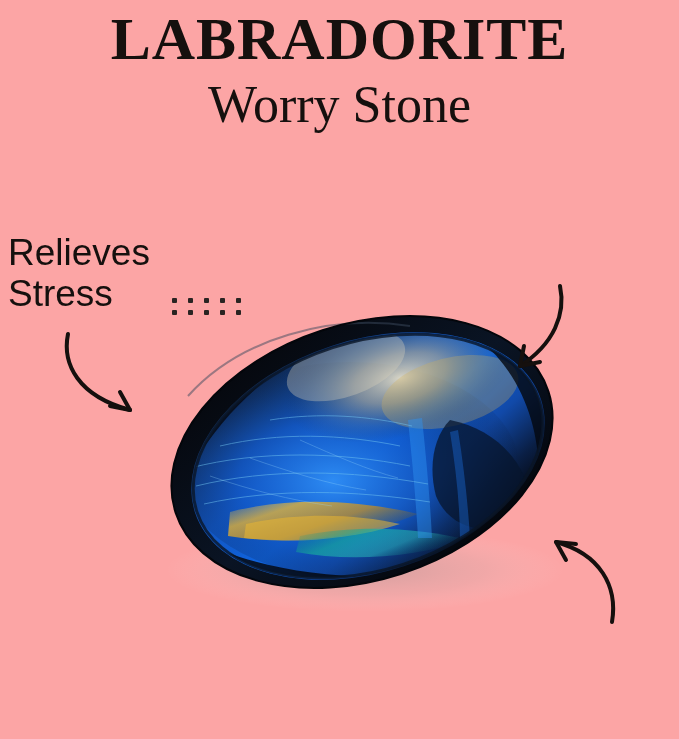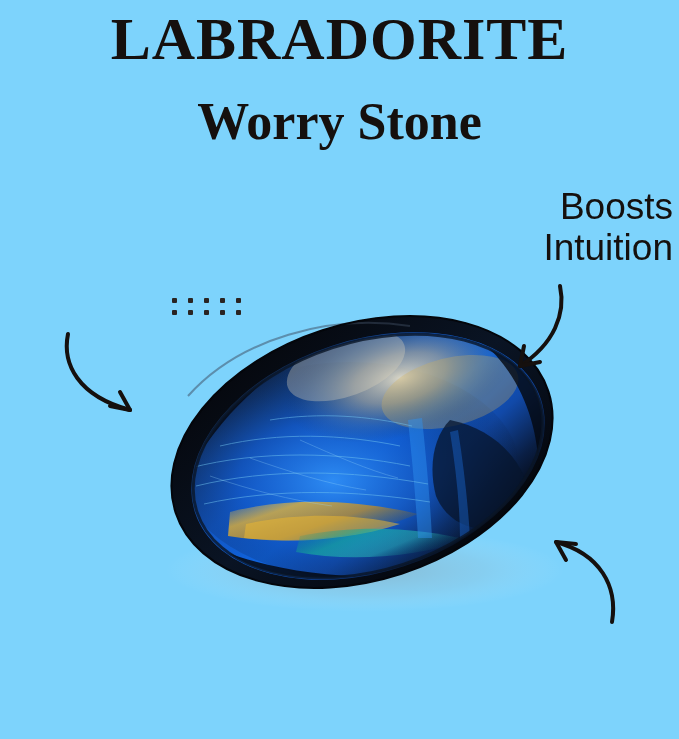--- a/index.html
+++ b/index.html
@@ -12,21 +12,21 @@
     height: 739px;
     overflow: hidden;
     font-family: "Liberation Serif", serif;
     position: relative;
   }
   .canvas {
     position: absolute;
     left: 0; top: 0;
     width: 679px;
     height: 739px;
-    background: #7dd3fc;
+    background: #fca5a5;
   }
 
   
   .title-main {
     position: absolute;
     left: 0;
     top: 8px;
     width: 679px;
     text-align: center;
     font-family: "Liberation Serif", serif;
@@ -36,25 +36,24 @@
     color: #15100e;
     line-height: 1.05;
   }
   .title-sub {
     position: absolute;
     left: 0;
     top: 78px;
     width: 679px;
     text-align: center;
     font-family: "Liberation Serif", serif;
-    font-weight: 700;
+    font-weight: 400;
     font-size: 52px;
     color: #15100e;
     line-height: 1.05;
-    margin-top: 17px;
   }
 
   
   .callout {
     position: absolute;
     font-family: "Liberation Sans", sans-serif;
     font-weight: 400;
     color: #15100e;
     line-height: 1.12;
     white-space: pre-line;
@@ -226,41 +225,41 @@
         </g>
       </g>
 
       <ellipse cx="218" cy="156" rx="180" ry="114" transform="rotate(-18 218 156)" fill="none" stroke="#0a1526" stroke-width="3" opacity="0.8"></ellipse>
       <path d="M38 96 C 90 38, 180 14, 260 26" fill="none" stroke="#3b4a5e" stroke-width="2" opacity="0.5"></path>
 
       <ellipse cx="212" cy="152" rx="196" ry="128" transform="rotate(-18 212 152)" fill="none" stroke="#04060b" stroke-width="2"></ellipse>
     </svg>
   </div>
 
+  <div class="callout callout-relieves">Relieves
+Stress</div>
 
   <div class="dots">
     <span style="left:0px;  top:2px;"></span>
     <span style="left:0px;  top:14px;"></span>
     <span style="left:16px; top:2px;"></span>
     <span style="left:16px; top:14px;"></span>
     <span style="left:32px; top:2px;"></span>
     <span style="left:32px; top:14px;"></span>
     <span style="left:48px; top:2px;"></span>
     <span style="left:48px; top:14px;"></span>
     <span style="left:64px; top:2px;"></span>
     <span style="left:64px; top:14px;"></span>
   </div>
 
   <svg class="arrow-svg" style="left:60px; top:330px;" width="110" height="100" xmlns="http://www.w3.org/2000/svg">
     <path d="M8 4 C 2 34, 18 66, 70 80" fill="none" stroke="#15100e" stroke-width="4" stroke-linecap="round"></path>
     <path d="M70 80 L 50 76 M70 80 L 60 62" fill="none" stroke="#15100e" stroke-width="4" stroke-linecap="round"></path>
   </svg>
 
-  <div class="callout callout-boosts">Boosts
-Intuition</div>
 
   <svg class="arrow-svg" style="left:500px; top:282px;" width="80" height="100" xmlns="http://www.w3.org/2000/svg">
     <path d="M60 4 C 66 32, 54 62, 20 84" fill="none" stroke="#15100e" stroke-width="4" stroke-linecap="round"></path>
     <path d="M20 84 L 40 80 M20 84 L 24 64" fill="none" stroke="#15100e" stroke-width="4" stroke-linecap="round"></path>
   </svg>
 
 
   <svg class="arrow-svg" style="left:540px; top:530px;" width="90" height="100" xmlns="http://www.w3.org/2000/svg">
     <path d="M72 92 C 78 56, 60 24, 16 12" fill="none" stroke="#15100e" stroke-width="4" stroke-linecap="round"></path>
     <path d="M16 12 L 36 14 M16 12 L 26 30" fill="none" stroke="#15100e" stroke-width="4" stroke-linecap="round"></path>

